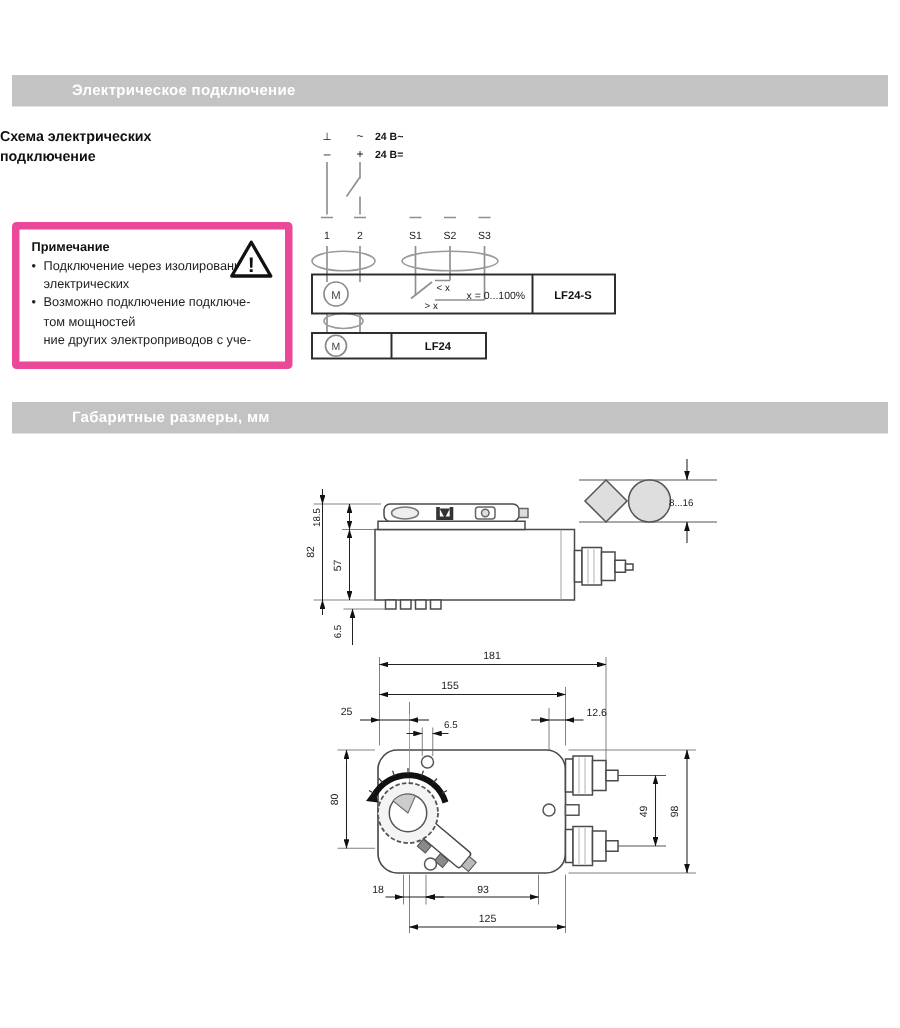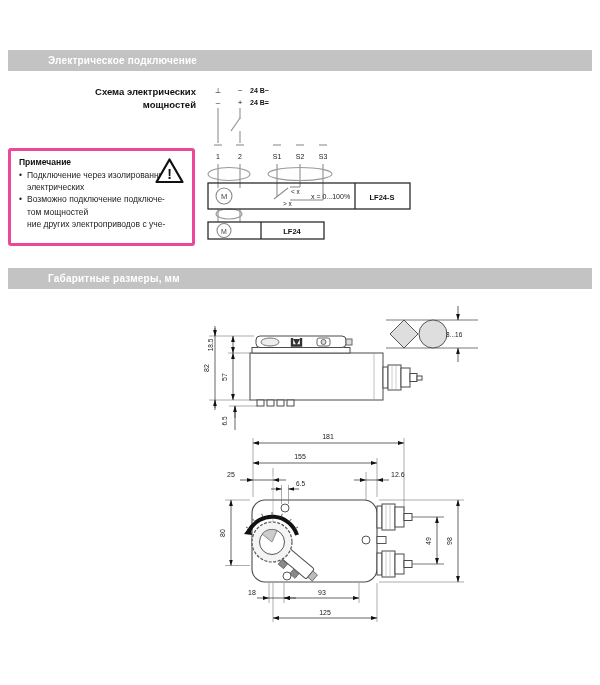--- a/index.html
+++ b/index.html
@@ -3,45 +3,45 @@
 <meta charset="utf-8">
 <style>
   html,body{margin:0;padding:0;background:#fff;}
   #root{position:relative;width:600px;height:685px;background:#ffffff;overflow:hidden;
         font-family:"Liberation Sans", sans-serif;color:#1a1a1a;}
   .bar{position:absolute;left:8px;width:584px;height:21px;background:#c3c3c3;
        color:#ffffff;font-size:10px;font-weight:bold;line-height:21px;
        padding-left:12px;box-sizing:border-box;letter-spacing:.2px;}
   .bar1{top:50px;padding-left:40px;}
   .bar2{top:268px;padding-left:40px;}
-  .caption{position:absolute;left:0;top:85px;width:196px;text-align:right;
+  .caption{position:absolute;left:0;top:85px;width:196px;text-align:left;
            font-size:9.5px;font-weight:bold;line-height:13px;color:#111;}
   .schematic-svg{position:absolute;left:0;top:75px;}
   .drawings-svg{position:absolute;left:0;top:300px;}
   .note{position:absolute;left:8px;top:148px;width:187px;height:98px;
-        border:3px solid #ec4899;border-radius:3px;box-sizing:border-box;
+        border:5px solid #ec4899;border-radius:3px;box-sizing:border-box;
         padding:6px 8px 0 8px;background:#fff;}
   .note-title{font-size:8.5px;font-weight:bold;margin-bottom:2px;color:#111;}
   .nb-line{display:flex;font-size:8.5px;line-height:12.2px;color:#222;}
   .nb-line .dot{width:8px;flex:0 0 8px;text-align:left;}
   .warn{position:absolute;top:6px;right:7px;}
   svg text{font-family:"Liberation Sans", sans-serif;}
 </style>
 </head>
 <body>
 
 <div id="root">
 
   <div class="bar bar1">
     <span>Электрическое подключение</span>
   </div>
 
   <div class="caption">
     <div>Схема электрических</div>
-    <div>мощностей</div>
+    <div>подключение</div>
   </div>
 
   <svg class="schematic-svg" width="600" height="190" viewBox="0 0 600 190">
 
     <g fill="#111">
       <text x="218" y="18" font-size="7" text-anchor="middle">⊥</text>
       <text x="240" y="18" font-size="8" text-anchor="middle">~</text>
       <text x="250" y="18" font-size="7" font-weight="bold" text-anchor="start">24 В~</text>
       <text x="218" y="30" font-size="8" text-anchor="middle">–</text>
       <text x="240" y="30" font-size="8" text-anchor="middle">+</text>

